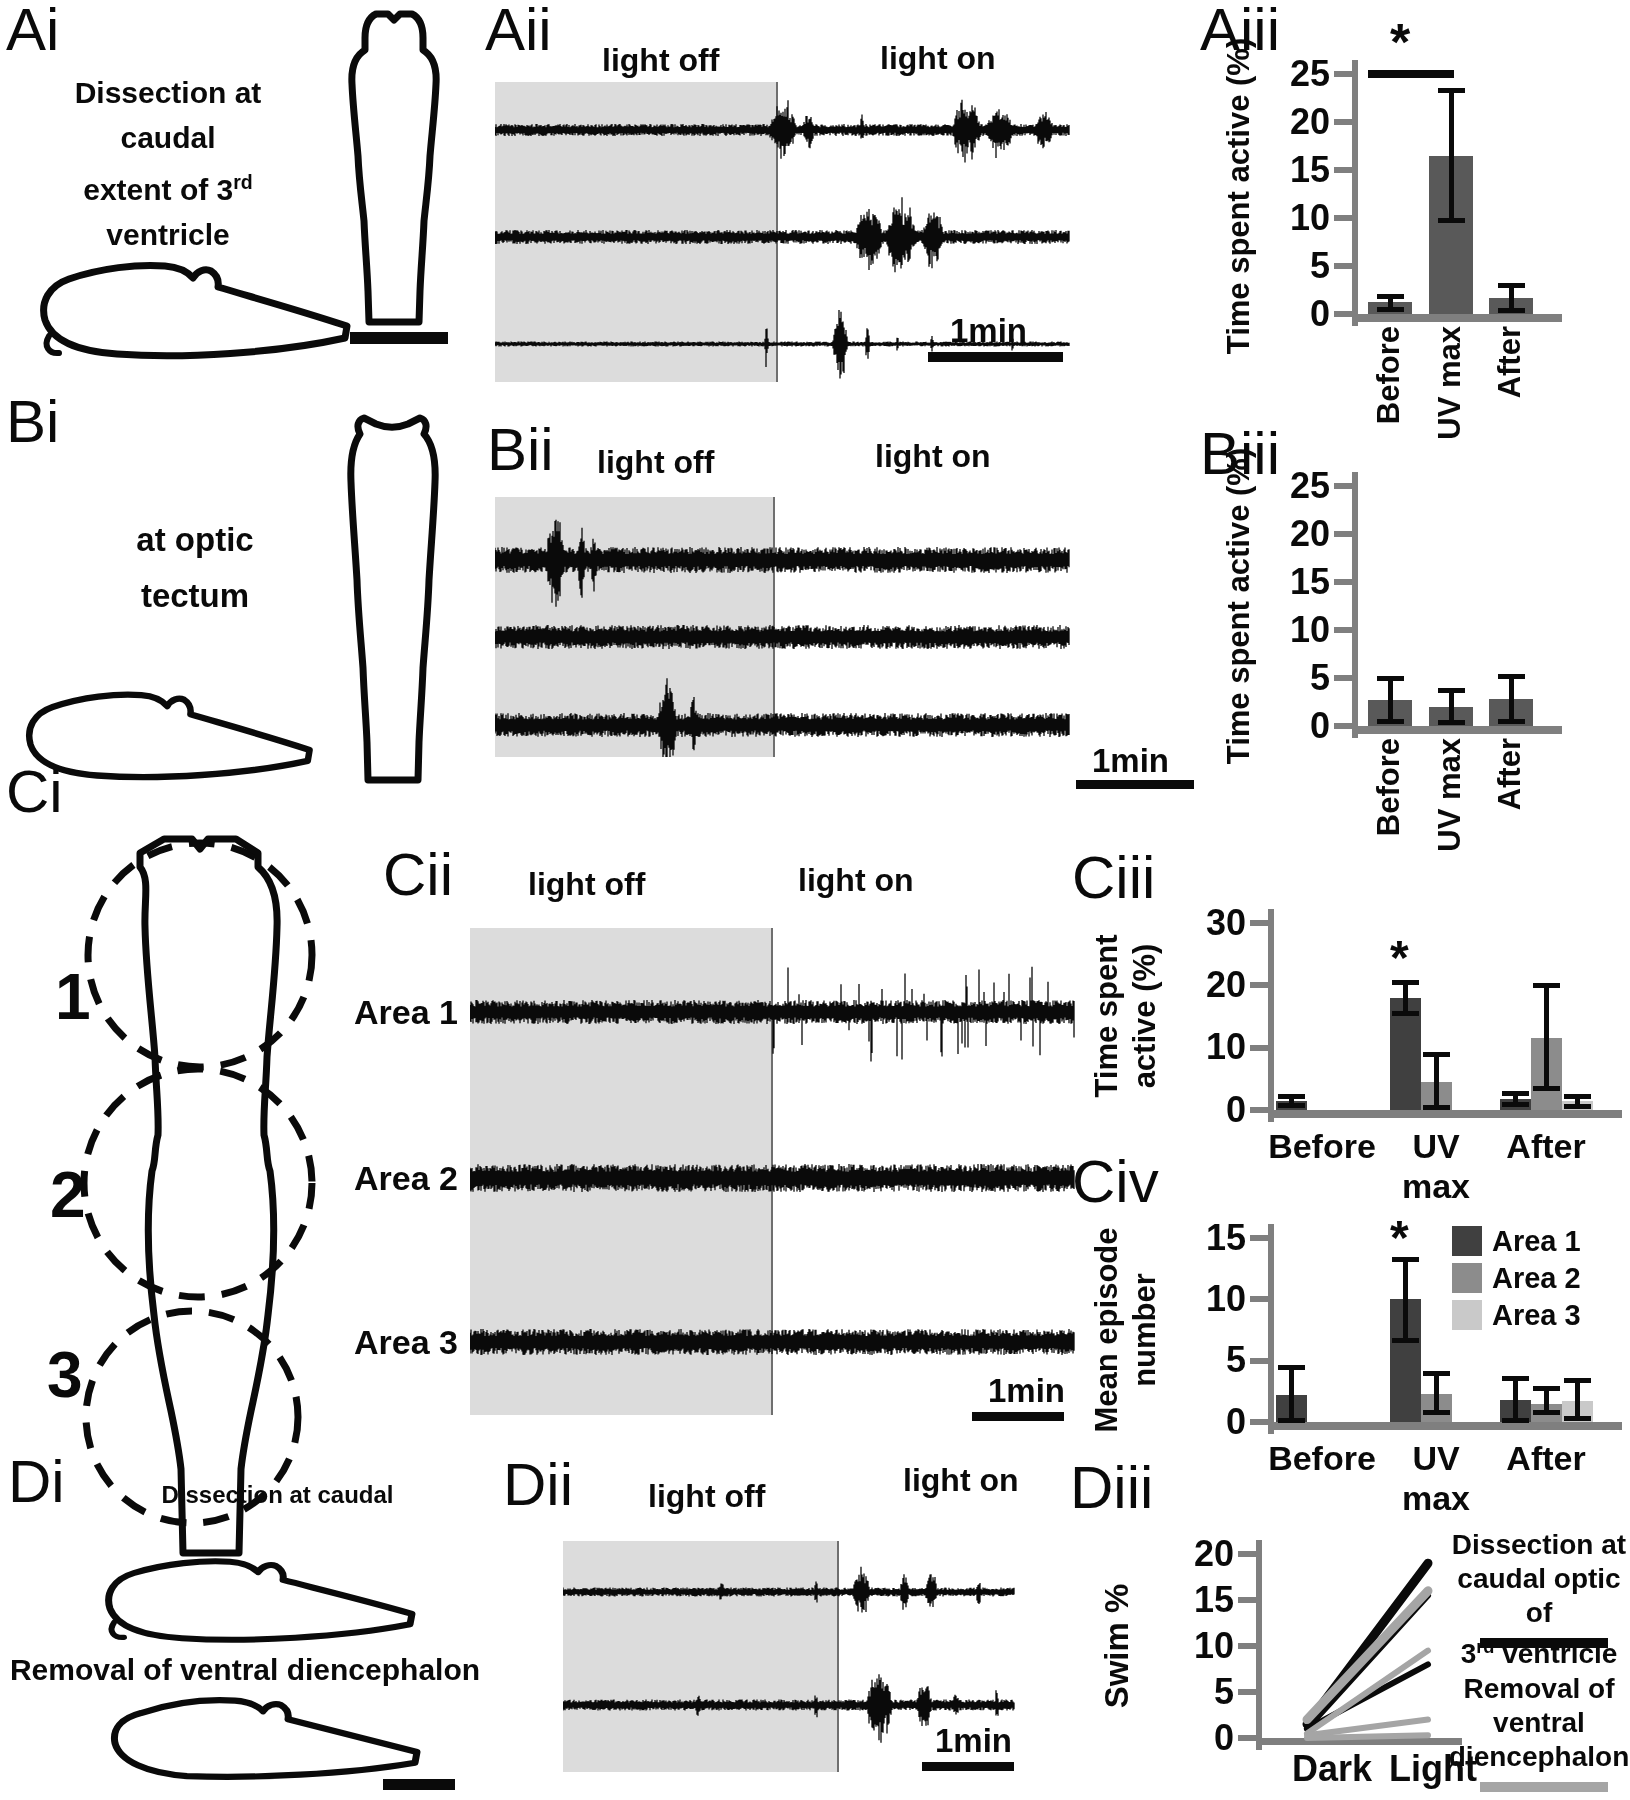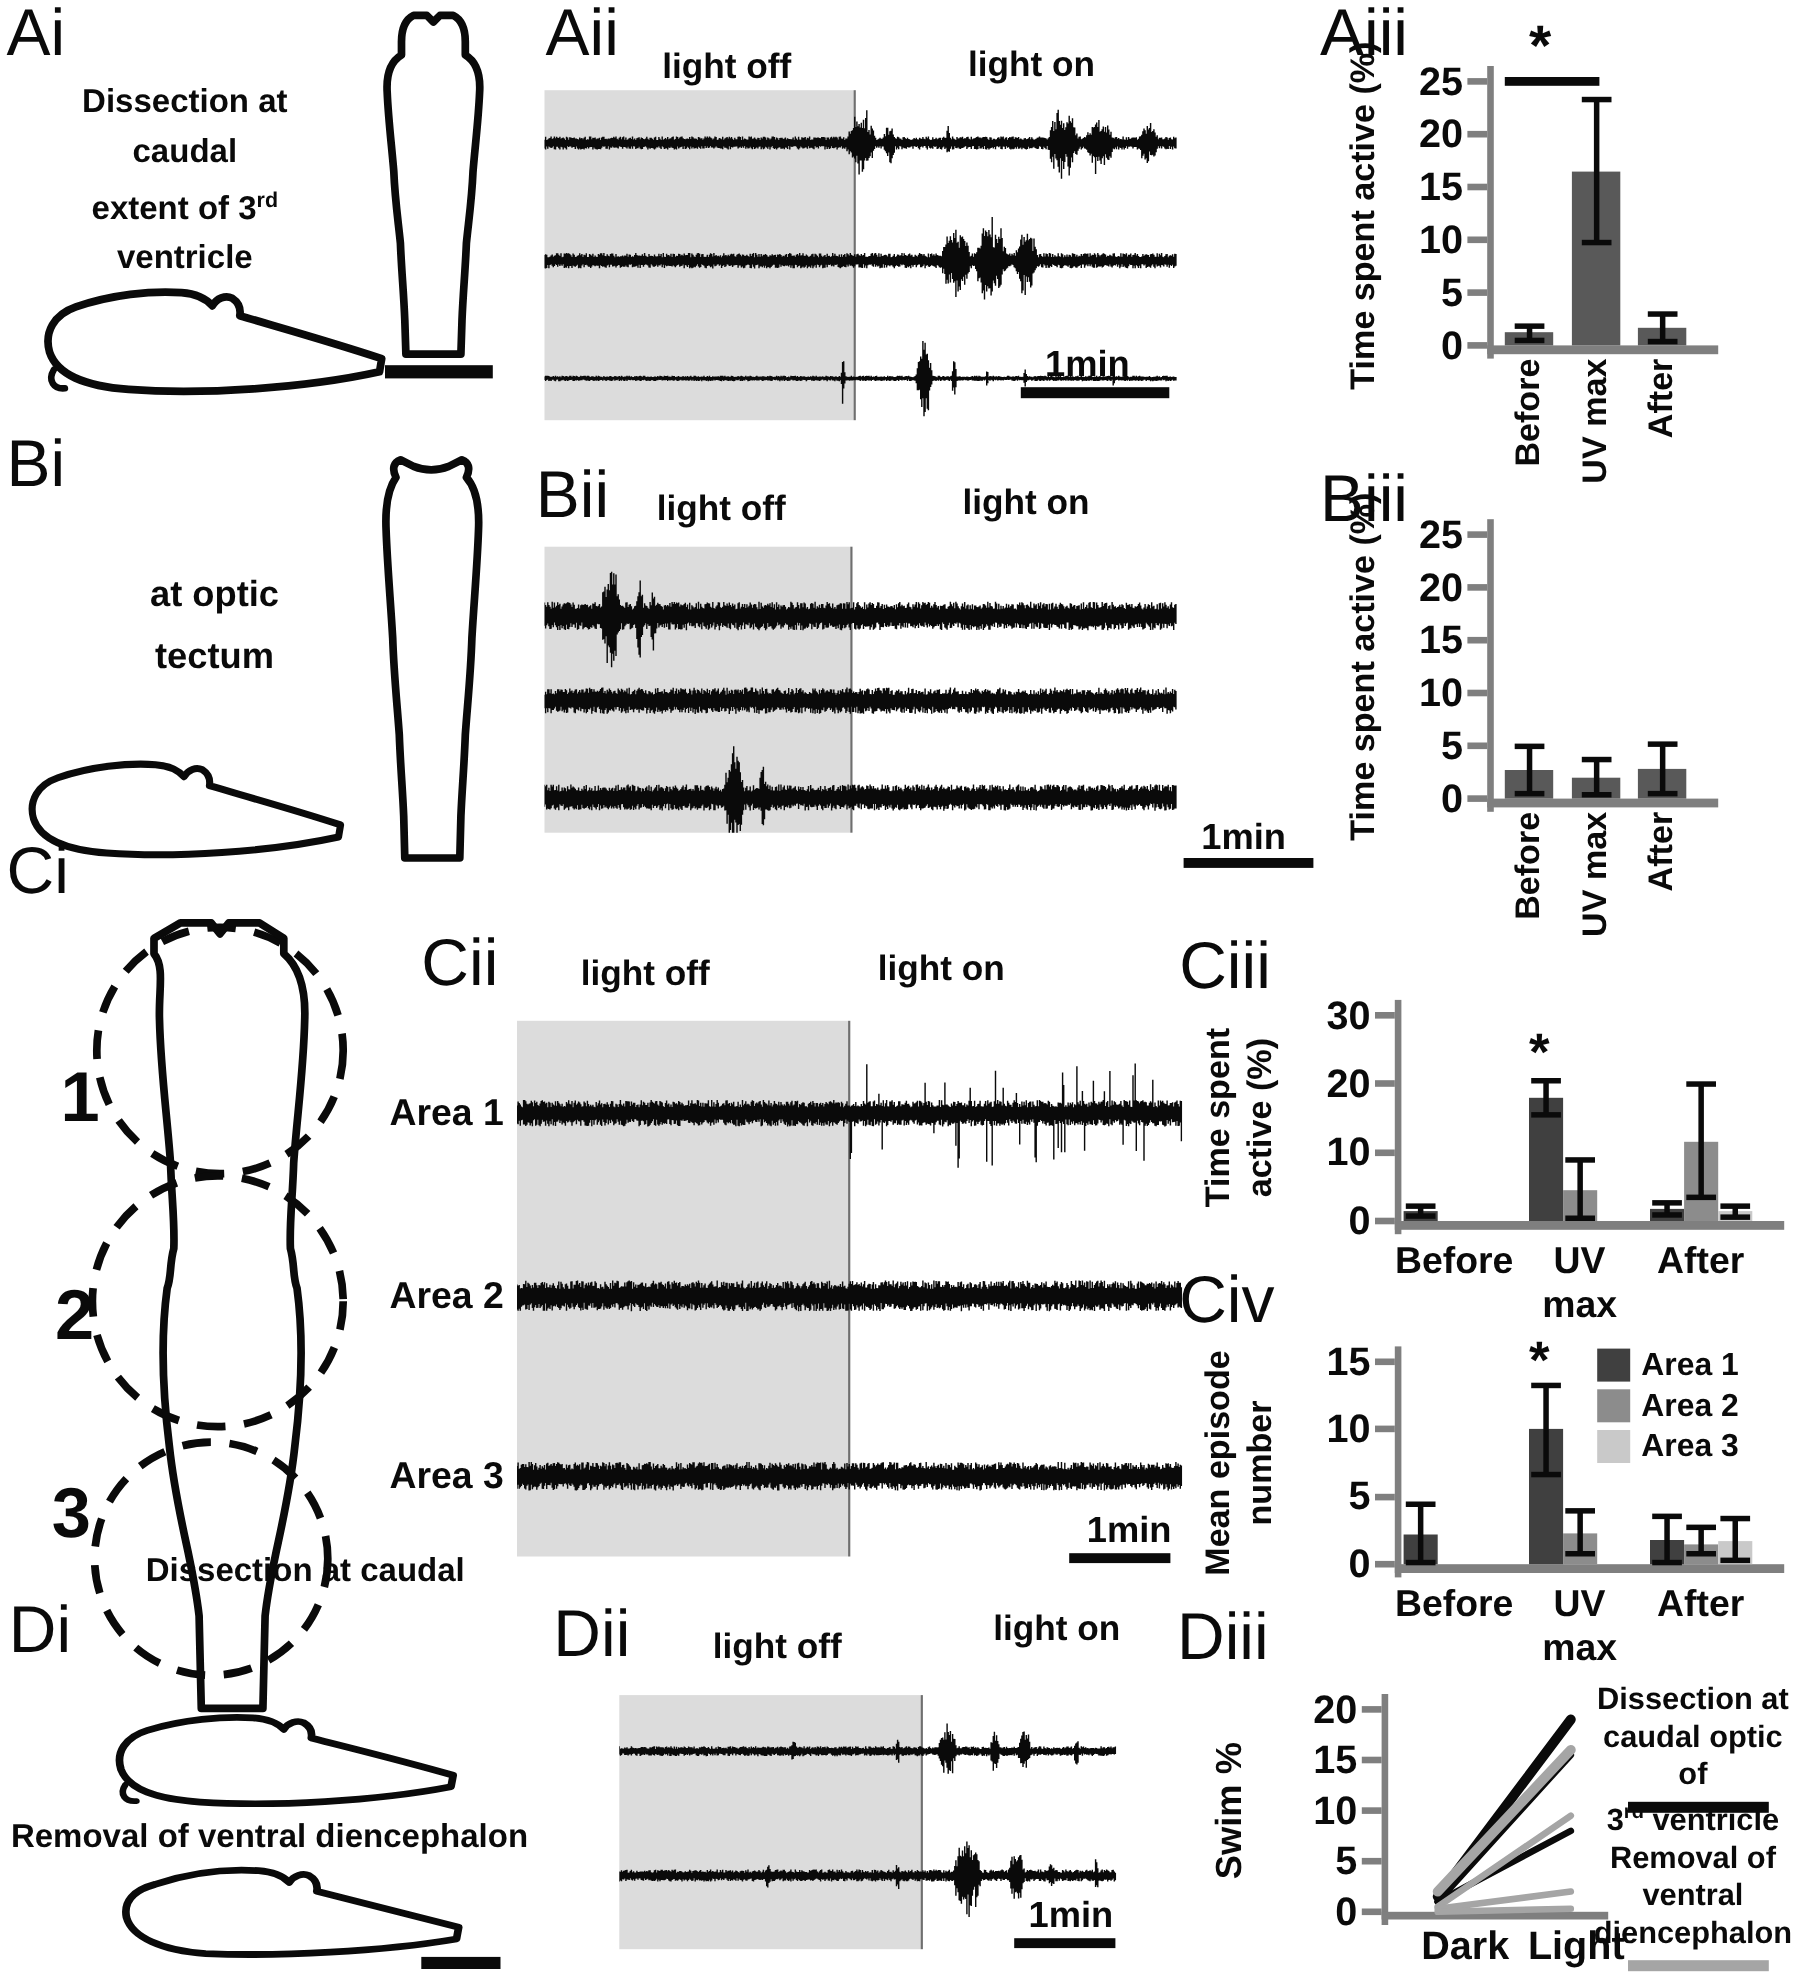--- a/index.html
+++ b/index.html
@@ -17,21 +17,21 @@
   .legtxt{position:absolute;text-align:center;font-size:28px;line-height:34px;font-weight:700;}
   .legbar{position:absolute;height:10px;}
   sup{font-size:65%;}
 </style>
 </head>
 <body>
 
 <div id="fig">
 
   <div class="plabel" style="left:6px;top:0px">Ai</div>
-  <div class="plabel" style="left:496px;top:0px">Aii</div>
+  <div class="plabel" style="left:485px;top:0px">Aii</div>
   <div class="plabel" style="left:1200px;top:0px">Aiii</div>
   <div class="plabel" style="left:6px;top:392px">Bi</div>
   <div class="plabel" style="left:487px;top:420px">Bii</div>
   <div class="plabel" style="left:1200px;top:424px">Biii</div>
   <div class="plabel" style="left:6px;top:762px">Ci</div>
   <div class="plabel" style="left:383px;top:845px">Cii</div>
   <div class="plabel" style="left:1072px;top:848px">Ciii</div>
   <div class="plabel" style="left:1072px;top:1152px">Civ</div>
   <div class="plabel" style="left:8px;top:1452px">Di</div>
   <div class="plabel" style="left:503px;top:1455px">Dii</div>
@@ -90,21 +90,21 @@
   <div class="lightlab" style="left:528px;top:866px">light off</div>
   <div class="lightlab" style="left:798px;top:862px">light on</div>
   <div class="shade" style="left:470px;top:928px;width:301px;height:487px"></div>
   <div class="sep" style="left:771px;top:928px;width:2px;height:487px"></div>
   <div class="arealab" style="left:340px;top:993px;width:118px">Area 1</div>
   <div class="arealab" style="left:340px;top:1159px;width:118px">Area 2</div>
   <div class="arealab" style="left:340px;top:1323px;width:118px">Area 3</div>
   <div class="scaletxt" style="left:988px;top:1372px">1min</div>
   <div class="scalebar" style="left:972px;top:1412px;width:92px;height:9px"></div>
 
-  <div class="cap" style="left:95px;top:1406px;width:365px;font-size:30px;line-height:43px">
+  <div class="cap" style="left:95px;top:1473px;width:365px;font-size:24px;line-height:43px">
     <div>Dissection at caudal</div>
   </div>
   <svg class="diagram" style="position:absolute;left:90px;top:1553px" width="330" height="100" viewBox="0 0 330 115" preserveAspectRatio="none">
     <path d="M20,64 C15,46 24,30 44,23 C76,12 112,8 140,10 C153,11 162,15 168,22 C172,15 180,12 186,15 C192,19 194,25 193,31 C230,42 270,53 322,70 L320,82 C252,97 158,103 92,98 C52,95 27,85 20,64 Z" fill="none" stroke="#0a0a0a" stroke-width="7" stroke-linejoin="round" stroke-linecap="round"></path>
     <path d="M24,80 C18,90 24,98 34,97" fill="none" stroke="#0a0a0a" stroke-width="6" stroke-linecap="round"></path>
   </svg>
   <div class="cap" style="left:0px;top:1650px;width:490px;font-size:30px;line-height:40px">
     <div>Removal of ventral diencephalon</div>
   </div>
   <svg class="diagram" style="position:absolute;left:95px;top:1690px" width="330" height="102" viewBox="0 0 330 115" preserveAspectRatio="none">

